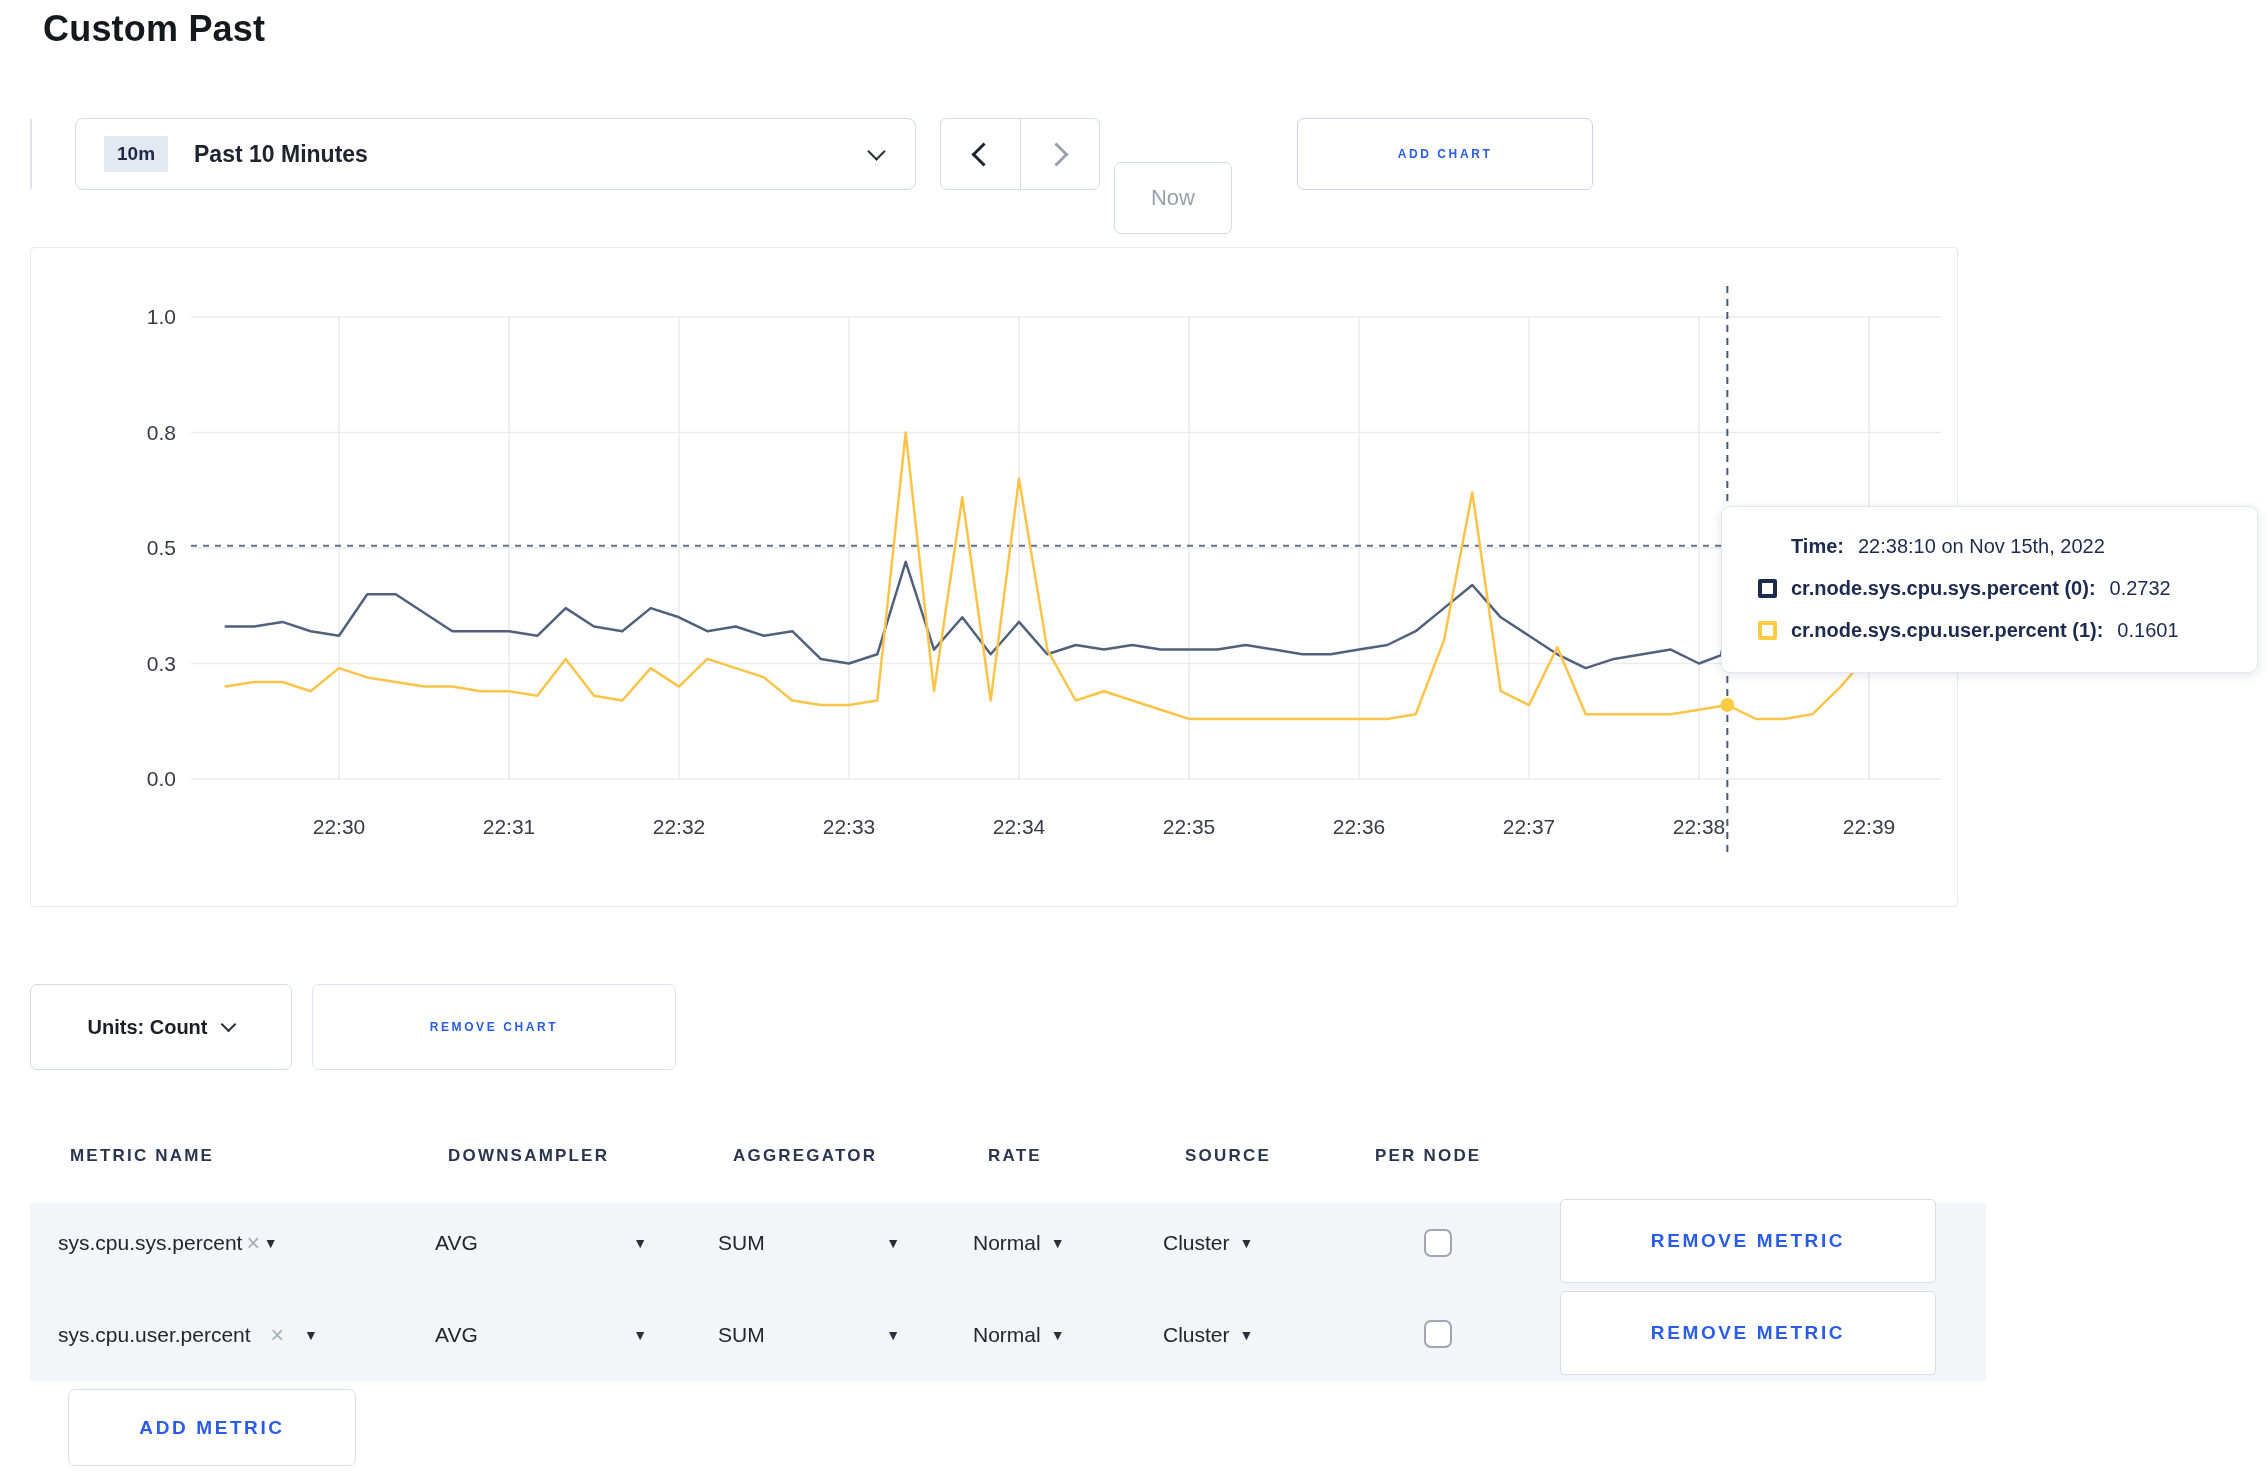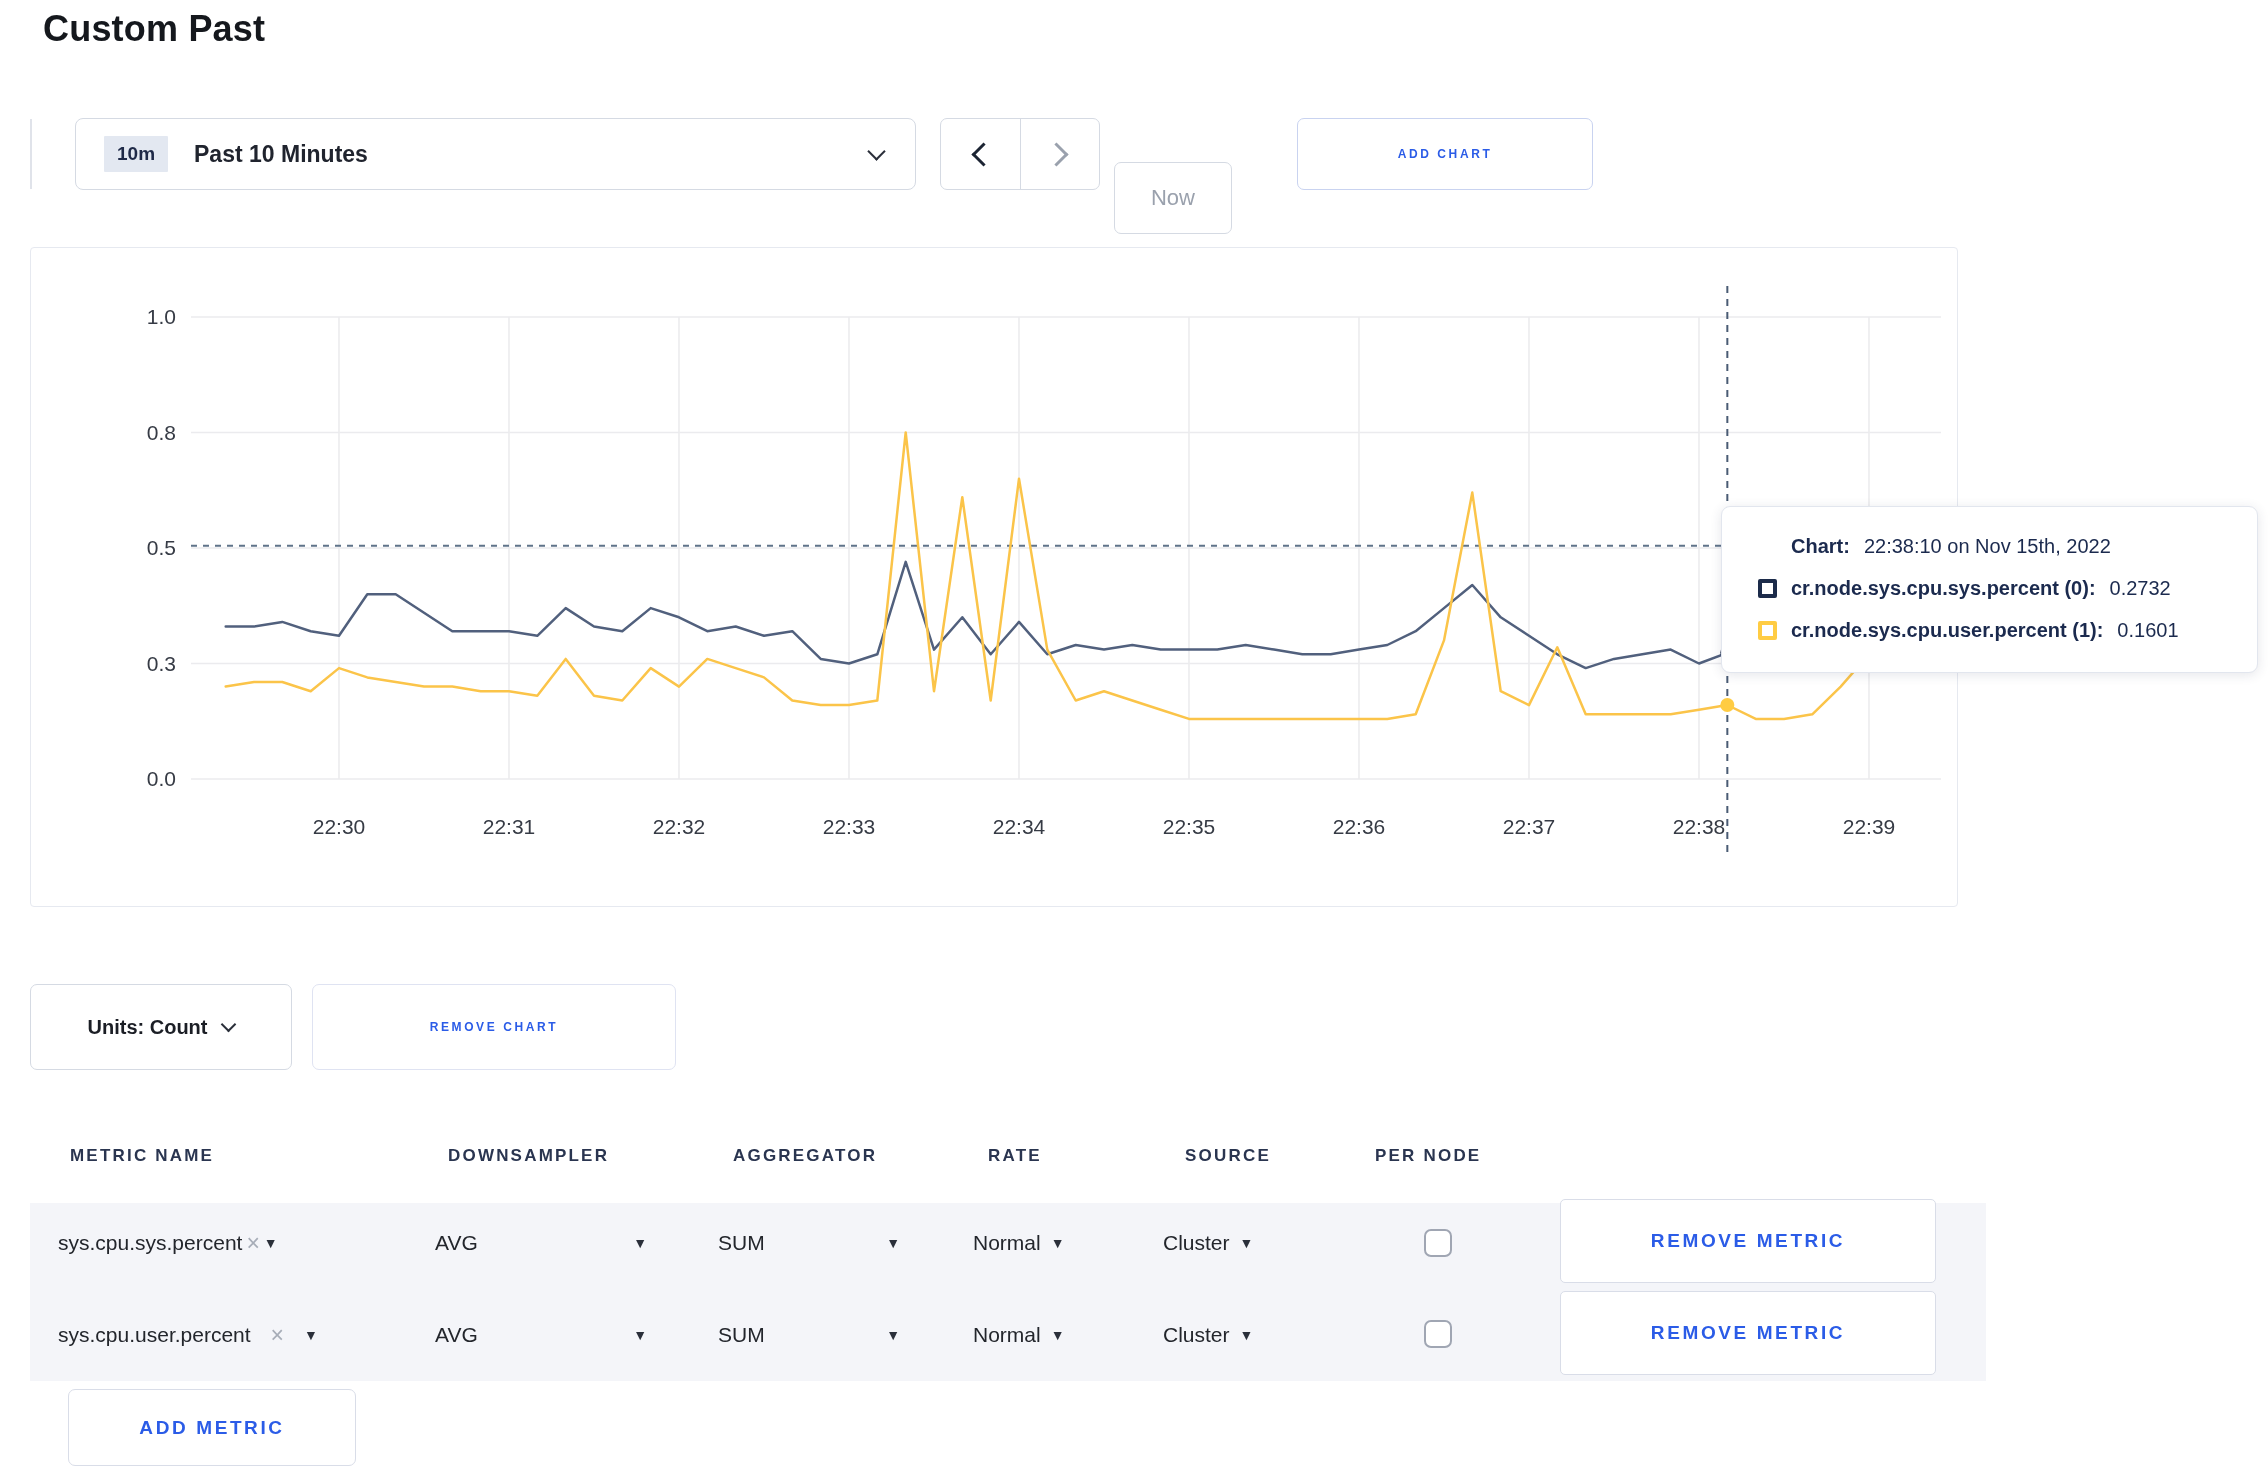--- a/index.html
+++ b/index.html
@@ -119,21 +119,21 @@
         <line x1="1696.3333333333335" y1="38" x2="1696.3333333333335" y2="604" stroke="#4a5b74" stroke-width="2" stroke-dasharray="7 6"></line>
         <polyline points="194.7,378.5 223.0,378.5 251.3,373.9 279.7,383.2 308.0,387.8 336.3,346.2 364.7,346.2 393.0,364.7 421.3,383.2 449.7,383.2 478.0,383.2 506.3,387.8 534.7,360.1 563.0,378.5 591.3,383.2 619.7,360.1 648.0,369.3 676.3,383.2 704.7,378.5 733.0,387.8 761.3,383.2 789.7,410.9 818.0,415.5 846.3,406.3 874.7,313.9 903.0,401.6 931.3,369.3 959.7,406.3 988.0,373.9 1016.3,406.3 1044.7,397.0 1073.0,401.6 1101.3,397.0 1129.7,401.6 1158.0,401.6 1186.3,401.6 1214.7,397.0 1243.0,401.6 1271.3,406.3 1299.7,406.3 1328.0,401.6 1356.3,397.0 1384.7,383.2 1413.0,360.1 1441.3,337.0 1469.7,369.3 1498.0,387.8 1526.3,406.3 1554.7,420.1 1583.0,410.9 1611.3,406.3 1639.7,401.6 1668.0,415.5 1696.3,404.8 1724.7,415.5 1753.0,410.9 1781.3,401.6 1809.7,397.0 1838.0,392.4 1866.3,397.0 1894.7,392.4" fill="none" stroke="#51607d" stroke-width="2.5" stroke-linejoin="round" stroke-linecap="round"></polyline>
         <polyline points="194.7,438.6 223.0,434.0 251.3,434.0 279.7,443.2 308.0,420.1 336.3,429.4 364.7,434.0 393.0,438.6 421.3,438.6 449.7,443.2 478.0,443.2 506.3,447.8 534.7,410.9 563.0,447.8 591.3,452.5 619.7,420.1 648.0,438.6 676.3,410.9 704.7,420.1 733.0,429.4 761.3,452.5 789.7,457.1 818.0,457.1 846.3,452.5 874.7,184.5 903.0,443.2 931.3,249.2 959.7,452.5 988.0,230.7 1016.3,401.6 1044.7,452.5 1073.0,443.2 1101.3,452.5 1129.7,461.7 1158.0,470.9 1186.3,470.9 1214.7,470.9 1243.0,470.9 1271.3,470.9 1299.7,470.9 1328.0,470.9 1356.3,470.9 1384.7,466.3 1413.0,392.4 1441.3,244.6 1469.7,443.2 1498.0,457.1 1526.3,399.3 1554.7,466.3 1583.0,466.3 1611.3,466.3 1639.7,466.3 1668.0,461.7 1696.3,457.0 1724.7,470.9 1753.0,470.9 1781.3,466.3 1809.7,438.6 1838.0,406.3 1866.3,420.1 1894.7,410.9" fill="none" stroke="#fbc449" stroke-width="2.5" stroke-linejoin="round" stroke-linecap="round"></polyline>
         <circle cx="1696.3333333333335" cy="404.7816" r="7" fill="#1c2b4a"></circle>
         <circle cx="1696.3333333333335" cy="457.0338" r="7" fill="#ffcc43"></circle>
       </svg>
   </div>
 
   <div class="abs tooltip">
     <div class="tt-row tt-indent">
-      <span class="tt-label">Chart:</span>
+      <span class="tt-label">Time:</span>
       <span class="tt-val">22:38:10 on Nov 15th, 2022</span>
     </div>
     <div class="tt-row">
       <span class="swatch" style="border-color:#1c2b4a;"></span>
       <span class="tt-label">cr.node.sys.cpu.sys.percent (0):</span>
       <span class="tt-val">0.2732</span>
     </div>
     <div class="tt-row">
       <span class="swatch" style="border-color:#ffcc43;"></span>
       <span class="tt-label">cr.node.sys.cpu.user.percent (1):</span>

